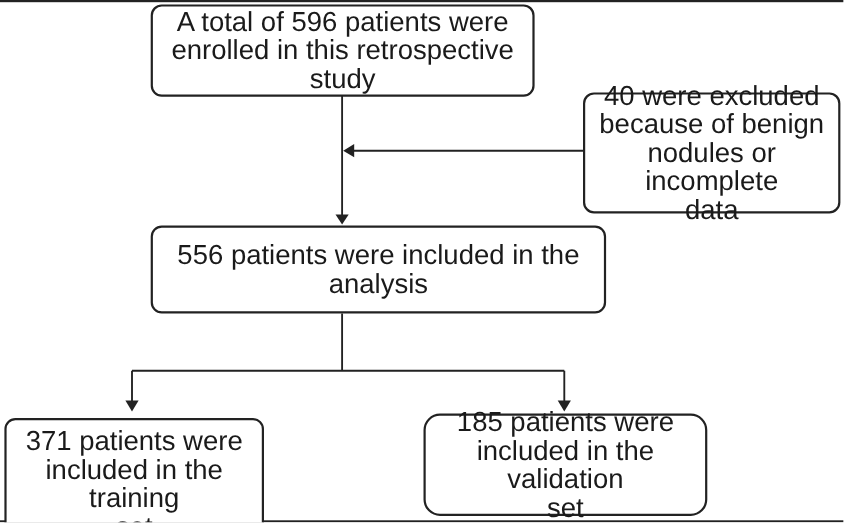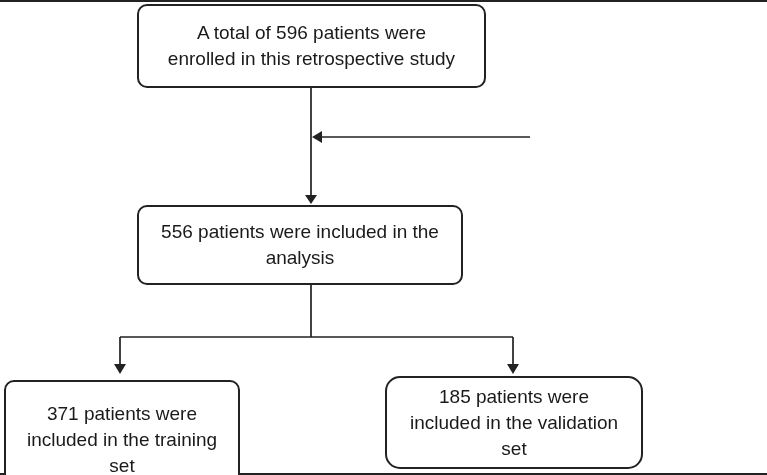--- a/index.html
+++ b/index.html
@@ -47,26 +47,26 @@
     border-radius:10px;
     background:var(--bg);
     display:flex;
     align-items:center;
     justify-content:center;
     text-align:center;
     padding:1px 2px;
   }
   .node .txt{
     white-space:pre-line;
-    font-size:19px;
+    font-size:25px;
     line-height:26px;
   }
   .node.enrolled  {left:137px; top:4px;   width:349px; height:84px;}
   .node.excluded  {left:530px; top:84px;  width:234px; height:110px;}
-  .node.analysis  {left:137px; top:205px; width:326px; height:80px;}
+  .node.analysis  {left:137px; top:205px; width:414px; height:80px;}
   .node.training  {left:4px;   top:380px; width:236px; height:119px;}
   .node.validation{left:385px; top:376px; width:258px; height:93px;border-radius:15px;}
 </style>
 </head>
 <body>
 
 <div class="canvas">
 
   <div class="rule top"></div>
   <div class="rule bottom"></div>
@@ -82,20 +82,26 @@
     <path d="M311 285 V337 M120 337 H513 M120 337 V365 M513 337 V365"></path>
     <polygon points="114,364 126,364 120,374"></polygon>
     <polygon points="507,364 519,364 513,374"></polygon>
   </svg>
 
   <div class="node enrolled">
     <span class="txt">A total of 596 patients were
 enrolled in this retrospective study</span>
   </div>
 
+  <div class="node excluded">
+    <span class="txt">40 were excluded
+because of benign
+nodules or incomplete
+data</span>
+  </div>
 
   <div class="node analysis">
     <span class="txt">556 patients were included in the
 analysis</span>
   </div>
 
   <div class="node training">
     <span class="txt">371 patients were
 included in the training
 set</span>

